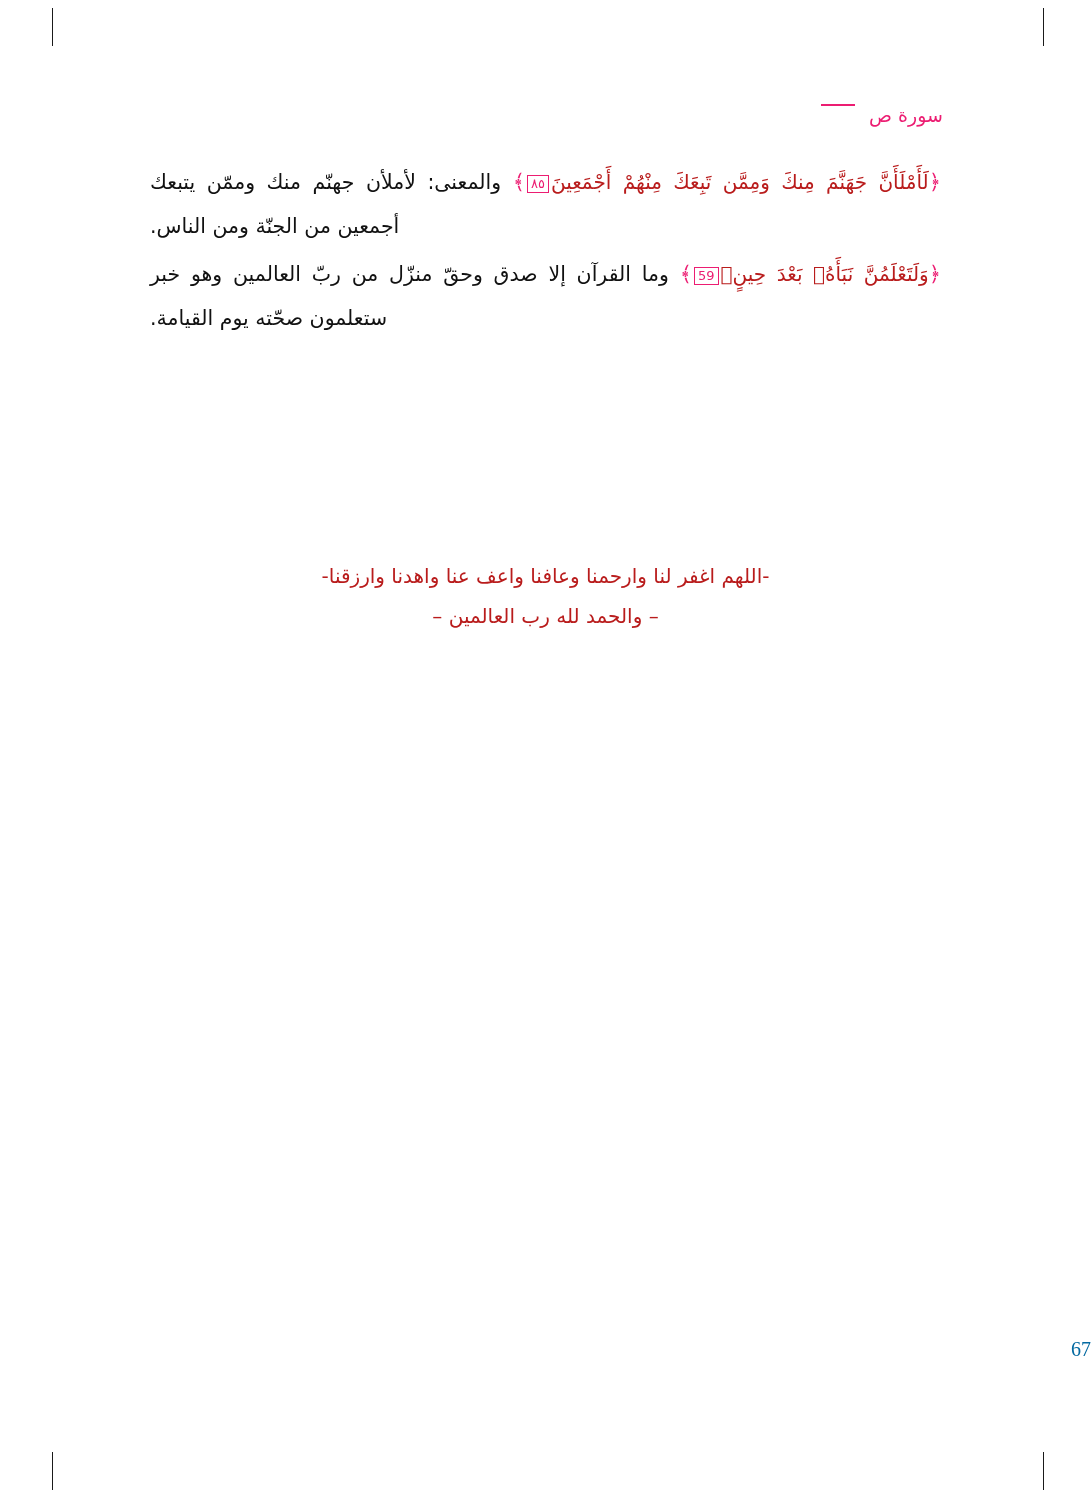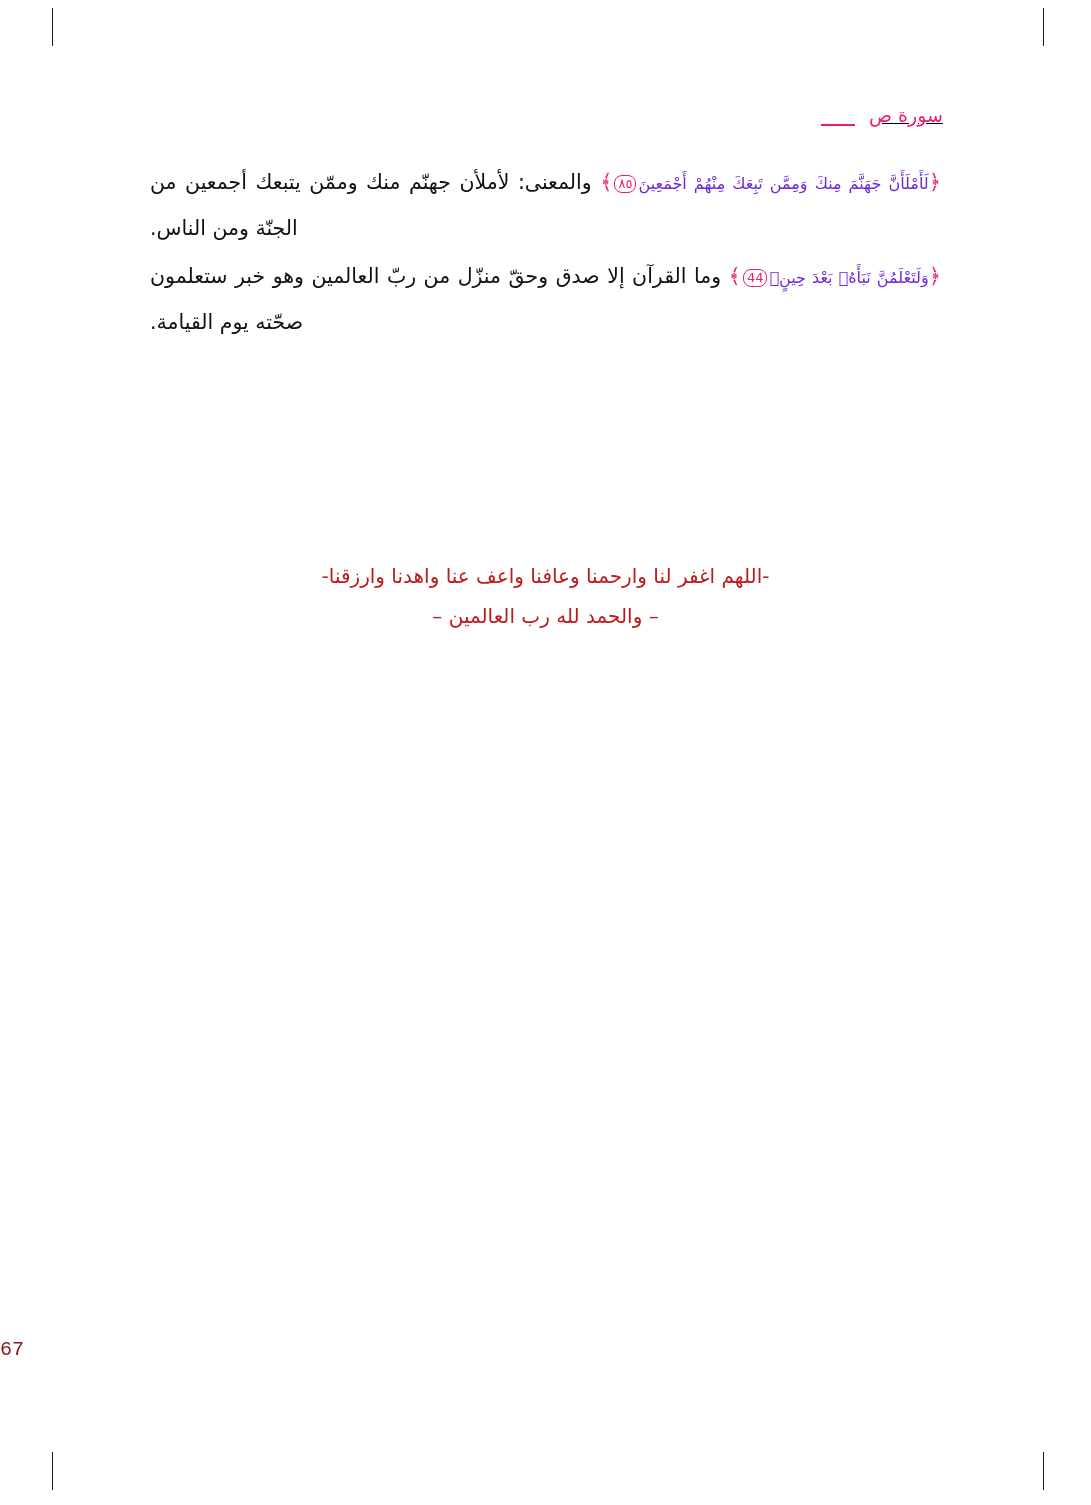--- a/index.html
+++ b/index.html
@@ -25,24 +25,23 @@
   .crop-tr { left: 1043px; top: 8px;  width: 1px; height: 38px; }
   .crop-bl { left: 52px;  top: 1452px; width: 1px; height: 38px; }
   .crop-br { left: 1043px; top: 1452px; width: 1px; height: 38px; }
 
   
   .running-head {
     position: absolute;
     top: 104px;
     right: 148px;
     display: flex;
-    align-items: flex-end;
+    align-items: flex-start;
     gap: 14px;
     direction: rtl;
-    text-decoration: underline;
   }
   .running-head .rh-title {
     font-family: "DejaVu Sans", sans-serif;
     font-size: 19px;
     color: #ec1d72;
     letter-spacing: 0.5px;
     white-space: nowrap;
   }
   .running-head .rh-rule {
     display: inline-block;
@@ -63,32 +62,32 @@
   .para {
     font-family: "DejaVu Sans", sans-serif;
     font-size: 20.5px;
     line-height: 44px;
     color: #111111;
     text-align: justify;
     text-align-last: left;
     margin: 0 0 4px 0;
   }
   .para .quran {
-    color: #6d28d9;
+    color: #b91c1c;
     font-family: "DejaVu Sans", sans-serif;
-    font-size: 16px;
+    font-size: 20px;
     letter-spacing: -0.6px;
     white-space: nowrap;
   }
   .ayah-num {
     display: inline-block;
     color: #ec1d72;
     font-size: 13px;
     border: 1.4px solid #ec1d72;
-    border-radius: 8px;
+    border-radius: 0;
     padding: 0 3px;
     margin: 0 2px;
     line-height: 16px;
     transform: translateY(-1px);
   }
   .brk { color: #ec1d72; font-size: 21px; }
 
   
   .closing {
     position: absolute;
@@ -104,24 +103,24 @@
     line-height: 40px;
     color: #b91c1c;
   }
 
   
   .folio {
     position: absolute;
     top: 1338px;
     left: 0;
     right: 0;
-    text-align: left;
-    font-family: Liberation Mono, monospace;
+    text-align: right;
+    font-family: Liberation Serif, serif;
     font-size: 20px;
-    color: #7f1d1d;
+    color: #0369a1;
   }
 </style>
 </head>
 <body>
 
 <div class="page">
 
   <div class="crop-mark crop-tl"></div>
   <div class="crop-mark crop-tr"></div>
   <div class="crop-mark crop-bl"></div>
@@ -135,21 +134,21 @@
   <div class="body-block">
 
     <p class="para">
       <span class="brk">﴿</span><span class="quran">لَأَمْلَأَنَّ جَهَنَّمَ مِنكَ وَمِمَّن تَبِعَكَ مِنْهُمْ أَجْمَعِينَ</span><span class="ayah-num">٨٥</span><span class="brk">﴾</span>
       <span>والمعنى: لأملأن جهنّم منك  وممّن يتبعك أجمعين من الجنّة ومن الناس.</span>
     </p>
 
 
 
     <p class="para">
-      <span class="brk">﴿</span><span class="quran">وَلَتَعْلَمُنَّ نَبَأَهُۥ بَعْدَ حِينٍۭ</span><span class="ayah-num">44</span><span class="brk">﴾</span>
+      <span class="brk">﴿</span><span class="quran">وَلَتَعْلَمُنَّ نَبَأَهُۥ بَعْدَ حِينٍۭ</span><span class="ayah-num">59</span><span class="brk">﴾</span>
       <span>وما القرآن إلا صدق وحقّ منزّل من ربّ العالمين وهو خبر ستعلمون صحّته يوم القيامة.</span>
     </p>
 
   </div>
 
   <div class="closing">
     <div class="closing-line">-اللهم اغفر لنا وارحمنا وعافنا واعف عنا واهدنا وارزقنا-</div>
     <div class="closing-line">– والحمد لله رب العالمين –</div>
   </div>
 

